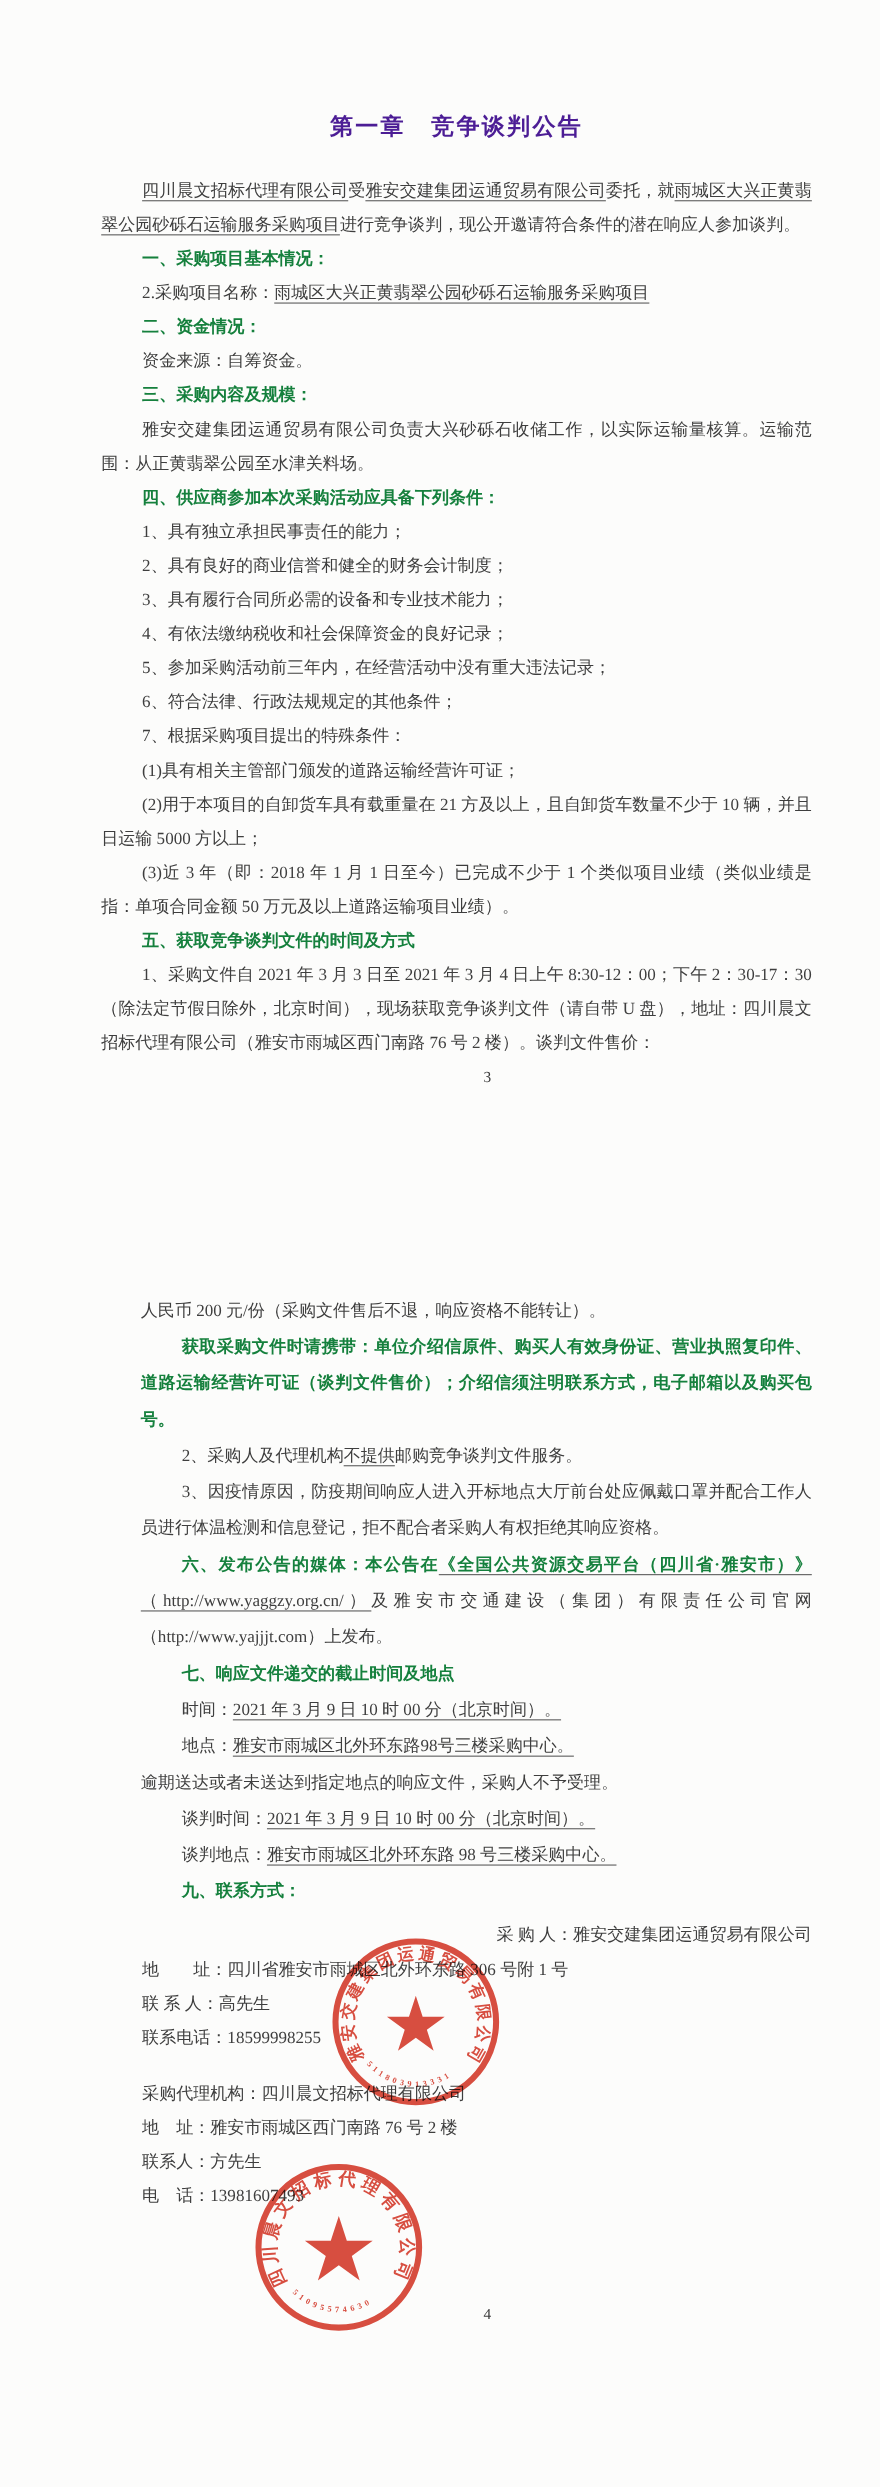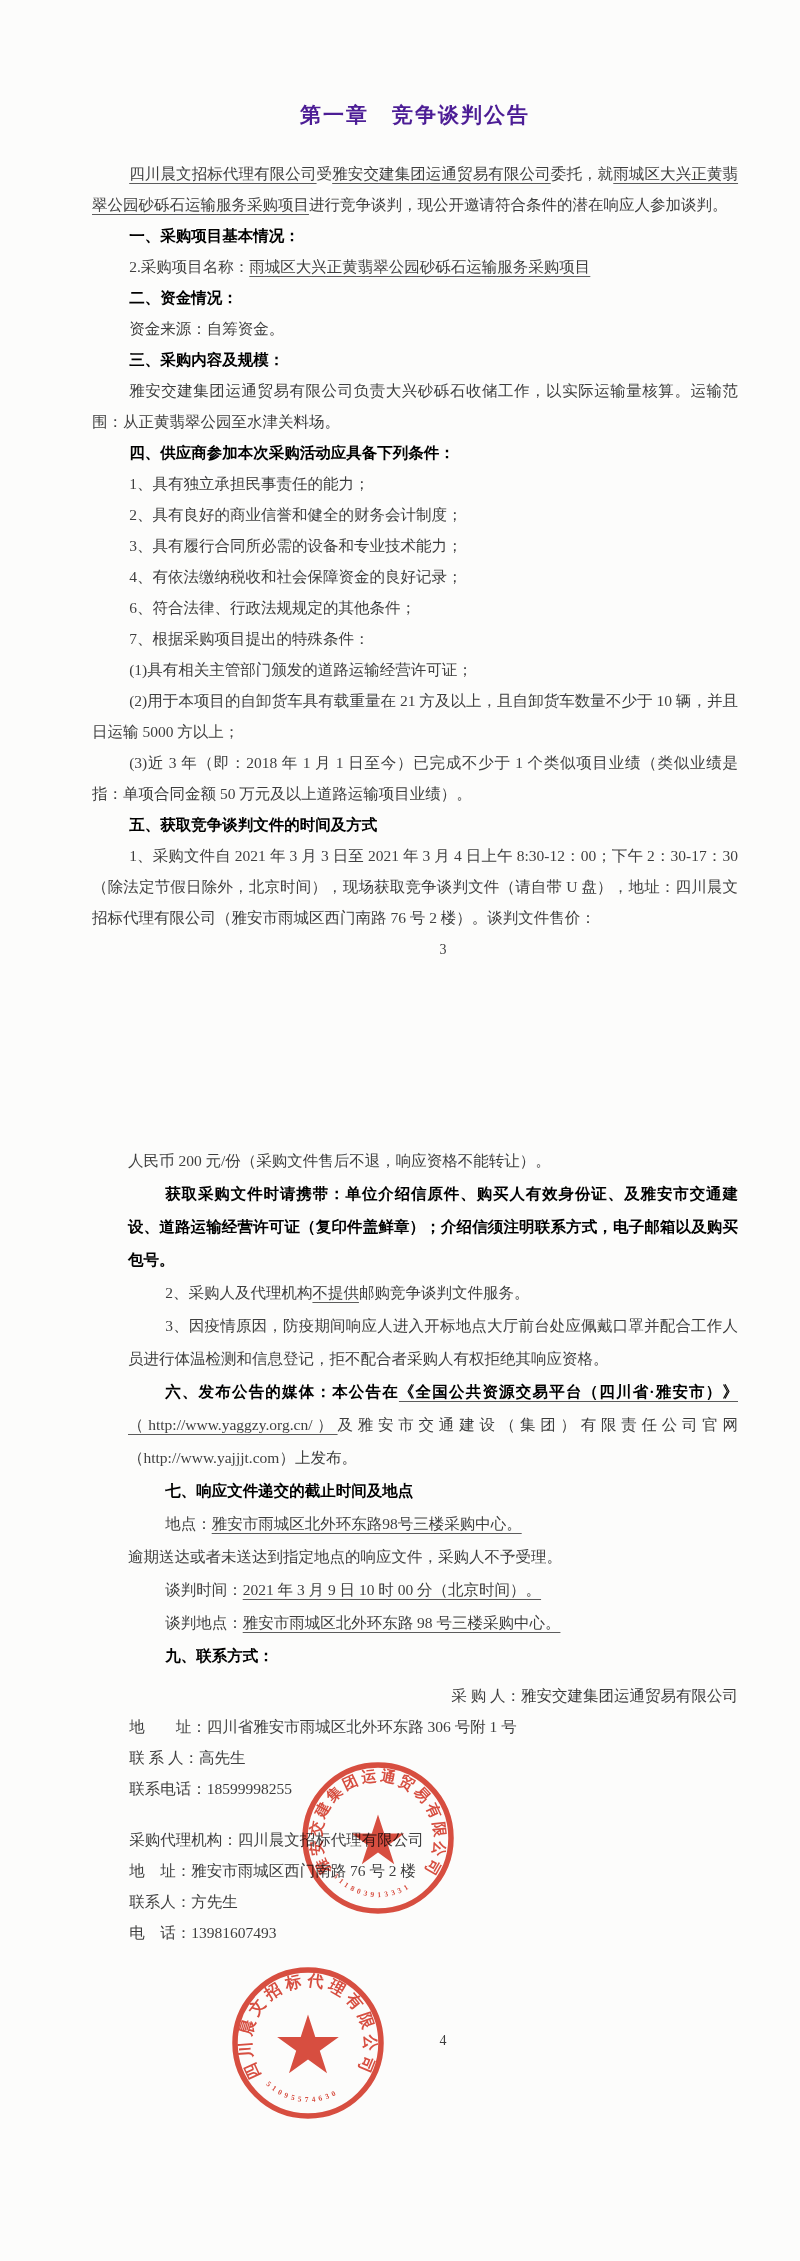--- a/index.html
+++ b/index.html
@@ -20,21 +20,21 @@
     font-size:21px;
     font-weight:bold;
     color:#4c1d95;
     letter-spacing:2px;
     line-height:30px;
   }
   .intro{margin-top:28px;line-height:35px;}
   .para,.ln{font-size:15.5px;line-height:31px;text-align:justify;}
   .p2 .para,.p2 .ln{line-height:33px;margin-left:36px;}
   .indent{text-indent:2.4em;}
-  .b{font-weight:bold;color:#000000;}
+  .b{font-weight:bold;color:#15803d;}
   .u{text-decoration:underline;text-decoration-color:#5c5c5c;text-decoration-thickness:1px;text-underline-offset:4px;}
   .pg{font-size:14px;line-height:18px;text-align:center;position:relative;left:28px;color:#3c3c3c;}
   .pg3{margin-top:8px;}
   .pg4{margin-top:84px;}
   .mtpage{margin-top:185px;}
   .contact{font-size:15.5px;line-height:31px;text-indent:2.4em;}
   .agency-gap{margin-top:20px;}
   .buyer-gap{margin-top:8px;text-align:right;}
   .seal{position:absolute;mix-blend-mode:multiply;opacity:.9;}
   .seal-ring{fill:none;stroke-width:5.5;}
@@ -57,40 +57,42 @@
     <p class="ln indent">资金来源：自筹资金。</p>
 
     <p class="ln indent b">三、采购内容及规模：</p>
     <p class="para indent">雅安交建集团运通贸易有限公司负责大兴砂砾石收储工作，以实际运输量核算。运输范围：从正黄翡翠公园至水津关料场。</p>
 
     <p class="ln indent b">四、供应商参加本次采购活动应具备下列条件：</p>
     <p class="ln indent">1、具有独立承担民事责任的能力；</p>
     <p class="ln indent">2、具有良好的商业信誉和健全的财务会计制度；</p>
     <p class="ln indent">3、具有履行合同所必需的设备和专业技术能力；</p>
     <p class="ln indent">4、有依法缴纳税收和社会保障资金的良好记录；</p>
+    <p class="ln indent">5、参加采购活动前三年内，在经营活动中没有重大违法记录；</p>
     <p class="ln indent">6、符合法律、行政法规规定的其他条件；</p>
     <p class="ln indent">7、根据采购项目提出的特殊条件：</p>
     <p class="para indent">(1)具有相关主管部门颁发的道路运输经营许可证；</p>
     <p class="para indent">(2)用于本项目的自卸货车具有载重量在 21 方及以上，且自卸货车数量不少于 10 辆，并且日运输 5000 方以上；</p>
     <p class="para indent">(3)近 3 年（即：2018 年 1 月 1 日至今）已完成不少于 1 个类似项目业绩（类似业绩是指：单项合同金额 50 万元及以上道路运输项目业绩）。</p>
 
     <p class="ln indent b">五、获取竞争谈判文件的时间及方式</p>
     <p class="para indent">1、采购文件自 2021 年 3 月 3 日至 2021 年 3 月 4 日上午 8:30-12：00；下午 2：30-17：30（除法定节假日除外，北京时间），现场获取竞争谈判文件（请自带 U 盘），地址：四川晨文招标代理有限公司（雅安市雨城区西门南路 76 号 2 楼）。谈判文件售价：</p>
 
     <div class="pg pg3">3</div>
 
     <div class="p2">
       <p class="para mtpage">人民币 200 元/份（采购文件售后不退，响应资格不能转让）。</p>
-      <p class="para indent b">获取采购文件时请携带：单位介绍信原件、购买人有效身份证、及雅安市交通建设、道路运输经营许可证（复印件盖鲜章）；介绍信须注明联系方式，电子邮箱以及购买包号。</p>
+      <p class="para indent b">获取采购文件时请携带：单位介绍信原件、购买人有效身份证、营业执照复印件、道路运输经营许可证（谈判文件售价）；介绍信须注明联系方式，电子邮箱以及购买包号。</p>
       <p class="ln indent"><span>2、采购人及代理机构</span><span class="u">不提供</span><span>邮购竞争谈判文件服务。</span></p>
       <p class="para indent">3、因疫情原因，防疫期间响应人进入开标地点大厅前台处应佩戴口罩并配合工作人员进行体温检测和信息登记，拒不配合者采购人有权拒绝其响应资格。</p>
 
       <p class="para indent"><span class="b">六、发布公告的媒体：</span><span class="b">本公告在</span><span class="b u">《全国公共资源交易平台（四川省·雅安市）》</span><span class="u">（http://www.yaggzy.org.cn/）</span><span>及雅安市交通建设（集团）有限责任公司官网</span><span>（http://www.yajjjt.com）</span><span>上发布。</span></p>
 
       <p class="ln indent b">七、响应文件递交的截止时间及地点</p>
+      <p class="ln indent"><span>时间：</span><span class="u">2021 年 3 月 9 日 10 时 00 分（北京时间）。</span></p>
       <p class="ln indent"><span>地点：</span><span class="u">雅安市雨城区北外环东路98号三楼采购中心。</span></p>
       <p class="ln">逾期送达或者未送达到指定地点的响应文件，采购人不予受理。</p>
 
       <p class="ln indent"><span>谈判时间：</span><span class="u">2021 年 3 月 9 日 10 时 00 分（北京时间）。</span></p>
       <p class="ln indent"><span>谈判地点：</span><span class="u">雅安市雨城区北外环东路 98 号三楼采购中心。</span></p>
 
       <p class="ln indent b">九、联系方式：</p>
 
       <p class="contact buyer-gap"><span>采 购 人：</span><span>雅安交建集团运通贸易有限公司</span></p>
       <p class="contact"><span>地　　址：</span><span>四川省雅安市雨城区北外环东路 306 号附 1 号</span></p>

